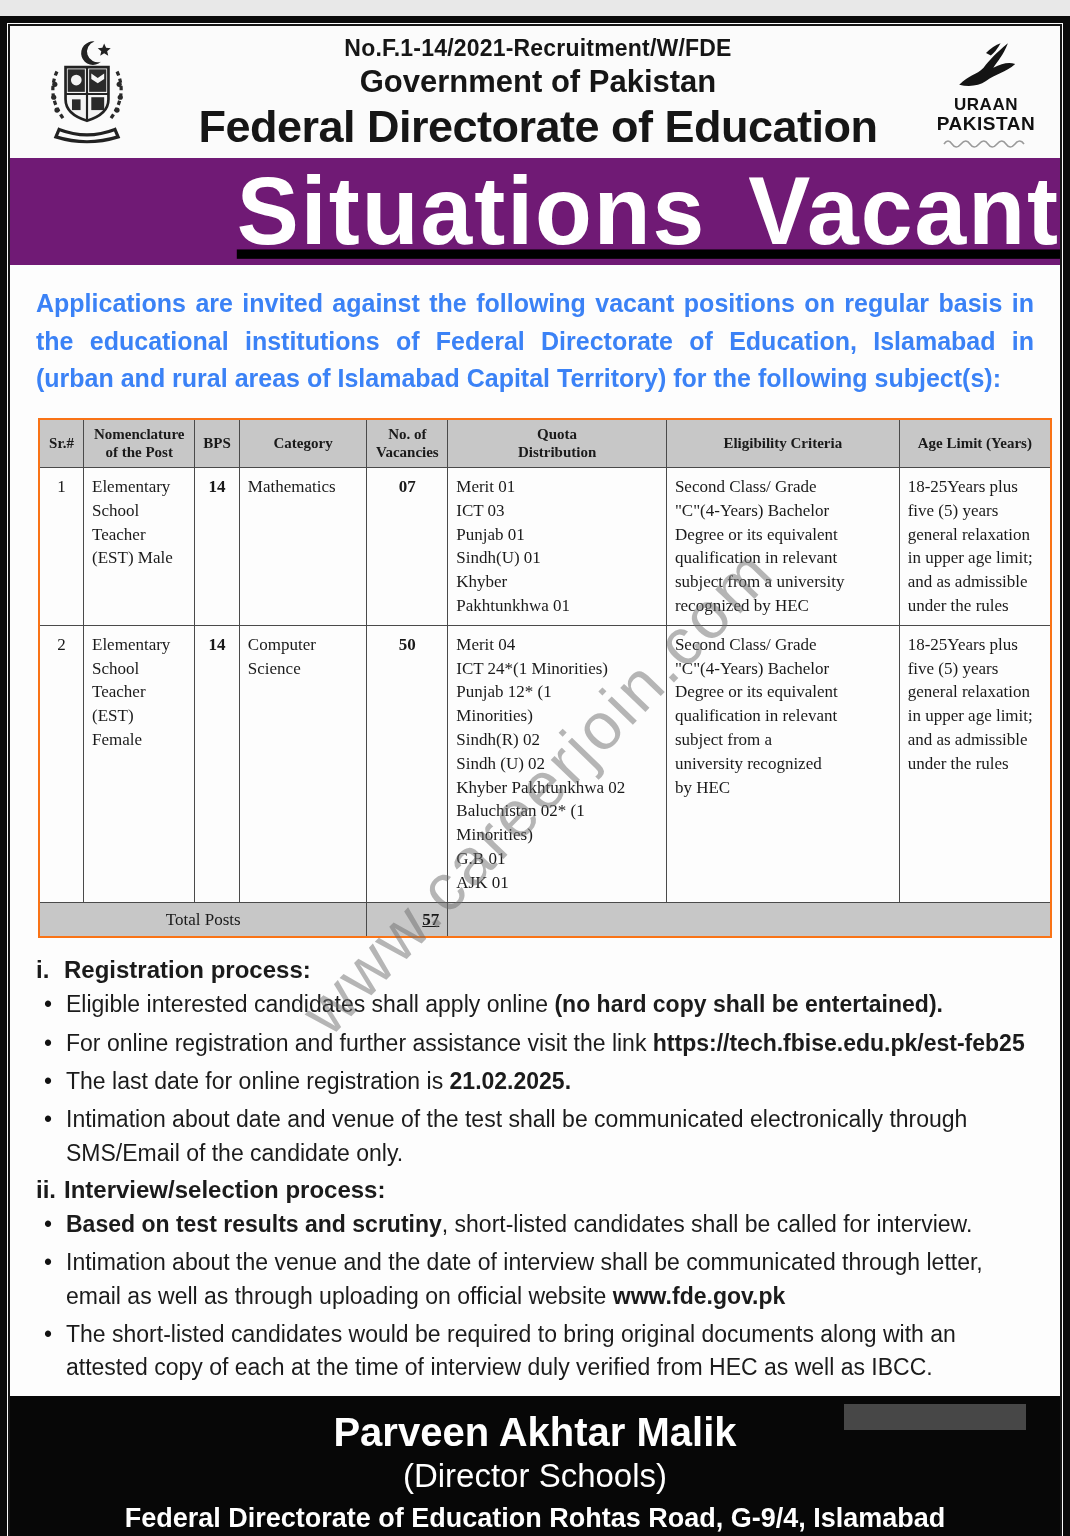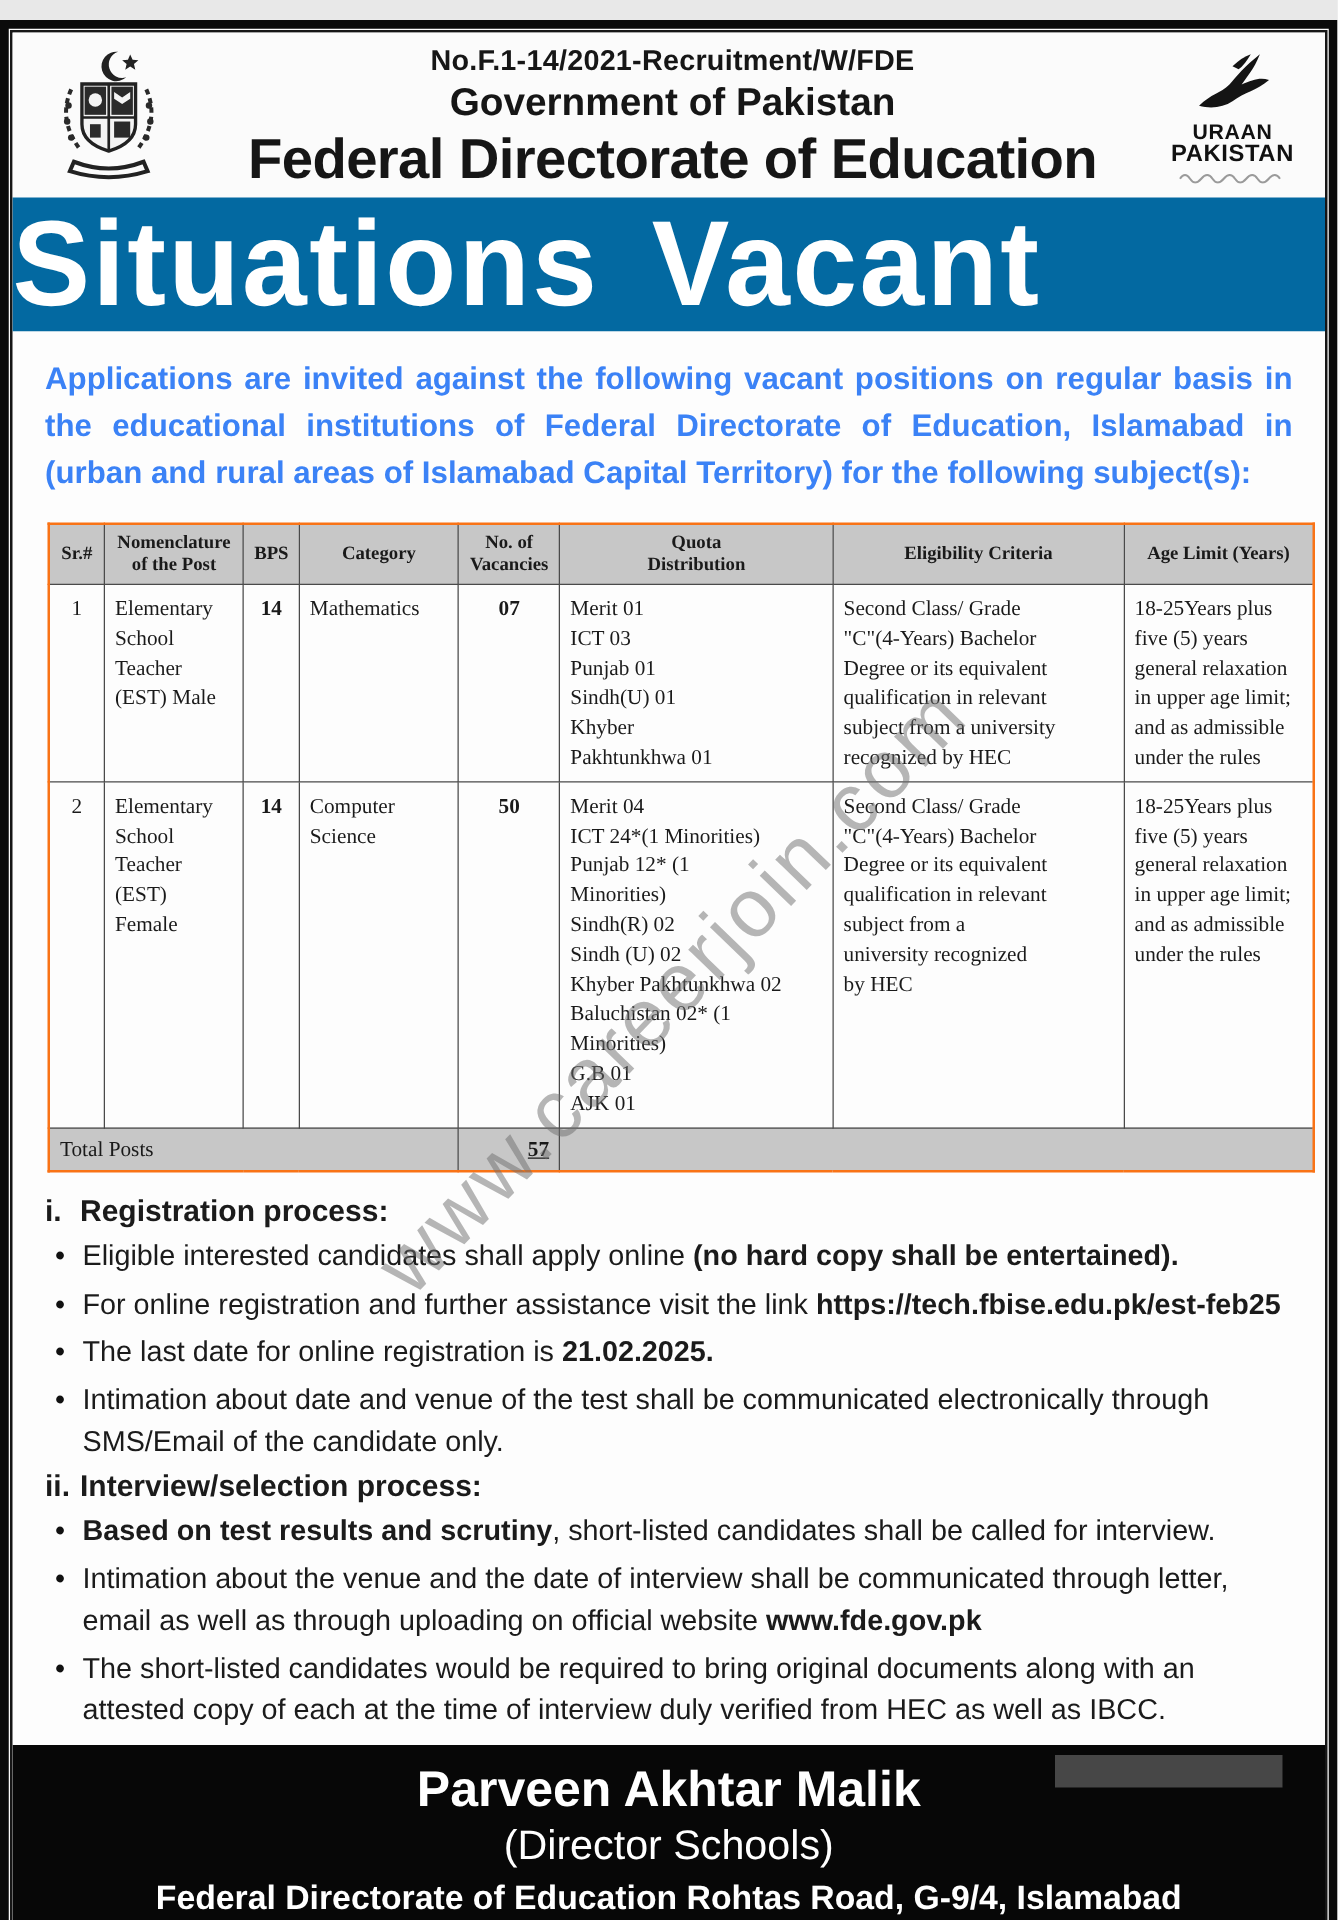--- a/index.html
+++ b/index.html
@@ -21,21 +21,21 @@
   .ref-no   { font-size:23px; font-weight:bold; letter-spacing:.2px; }
   .govt     { font-size:31px; font-weight:600; margin-top:2px; }
   .dir-name { font-size:45px; font-weight:bold; letter-spacing:-.5px; margin-top:1px; }
   .emblem-box { width:118px; height:118px; flex:0 0 auto; }
   .logo-box { width:112px; flex:0 0 auto; text-align:center; color:#111; }
   .logo-box .l1 { font-size:17px; font-weight:bold; letter-spacing:.5px; line-height:1.05; }
   .logo-box .l2 { font-size:19px; font-weight:bold; letter-spacing:.5px; line-height:1.05; }
 
   
   .banner {
-    background:#0369a1; height:112px; display:flex; align-items:center; justify-content:flex-start;
+    background:#701a75; height:112px; display:flex; align-items:center; justify-content:flex-end;text-decoration:underline;
   }
   .banner span {
     color:#fff; font-size:93px; font-weight:bold; letter-spacing:2px; word-spacing:14px;
     transform:scaleY(1.04); white-space:nowrap;
   }
 
   
   .intro {
     padding:20px 26px 10px 26px; font-size:25px; font-weight:600; color:#3b82f6;
     line-height:1.5; text-align:justify;
@@ -50,21 +50,21 @@
   .vac-table th {
     background:#c7c7c7; font-size:15px; font-weight:bold; text-align:center;
     padding:5px 3px; white-space:pre-line; line-height:1.25; vertical-align:middle;
   }
   .vac-table td { font-size:17px; padding:7px 8px; line-height:1.4; white-space:pre-line; }
   .vac-table td.ctr { text-align:center; }
   .vac-table td.b { font-weight:bold; }
   .total-row td {
     background:#c7c7c7; font-size:17px; padding:5px 8px; vertical-align:middle;
   }
-  .total-row .lbl { }
+  .total-row .lbl { text-align:center; }
   .total-row .val { text-align:right; font-weight:bold; text-decoration:underline; }
 
   .col-sr{width:4.4%} .col-post{width:11%} .col-bps{width:4.4%} .col-cat{width:12.6%}
   .col-vac{width:8%} .col-quota{width:21.6%} .col-elig{width:23%} .col-age{width:15%}
 
   
   .sections { padding:12px 26px 6px 26px; color:#1b1b1b; }
   .sec-head { font-size:24px; font-weight:bold; margin:6px 0 4px 0; }
   .sec-head .numeral { display:inline-block; width:28px; }
   ul.blist { list-style:none; }

